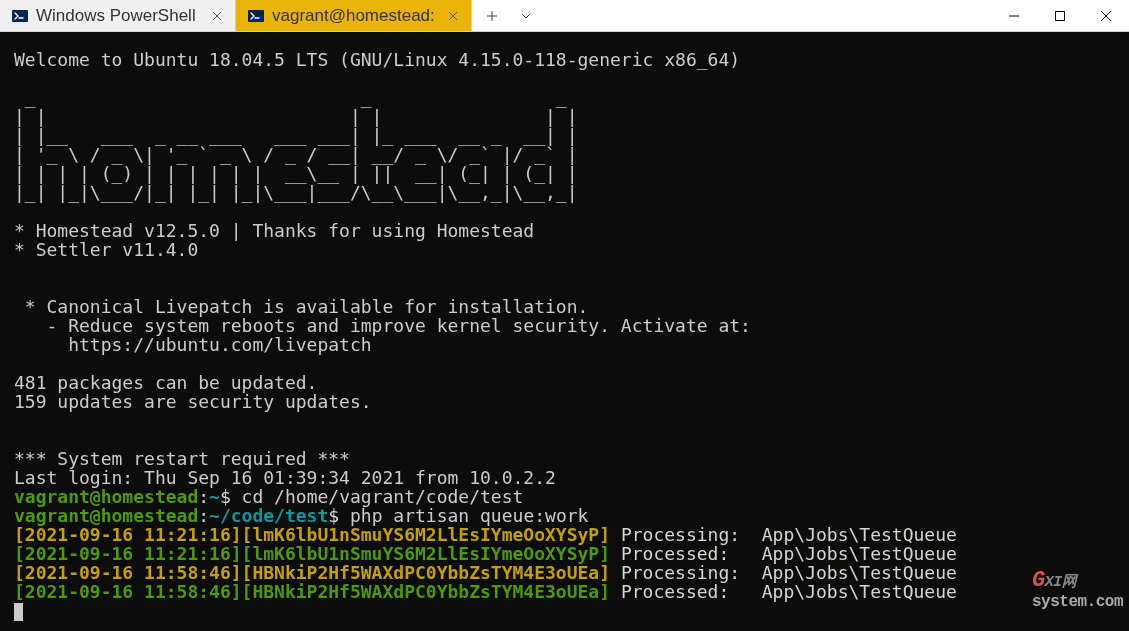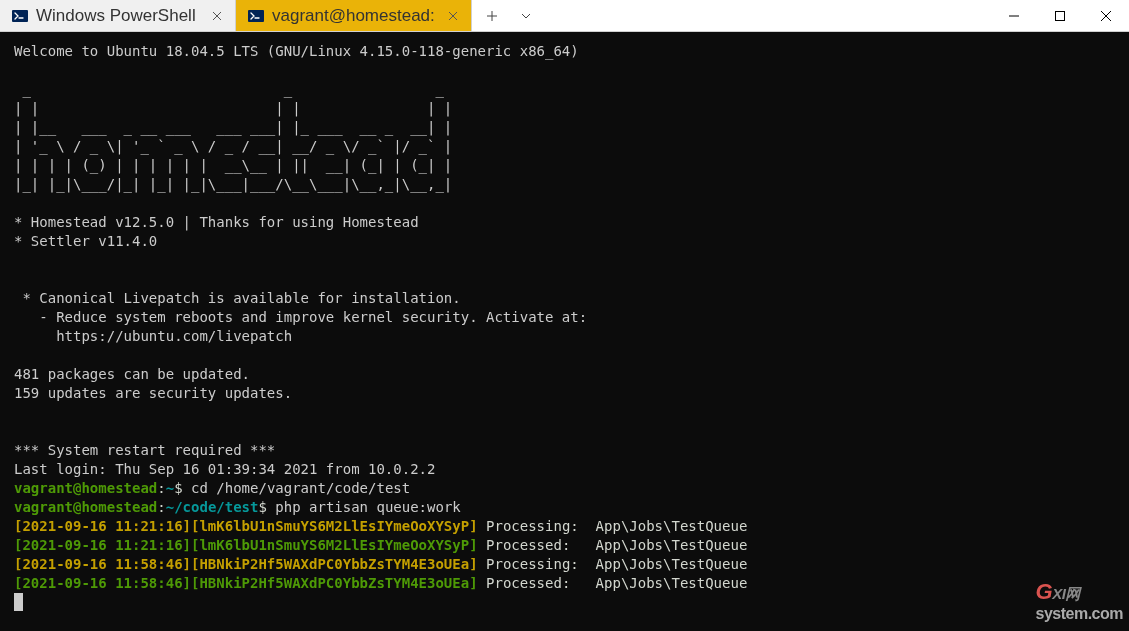--- a/index.html
+++ b/index.html
@@ -87,45 +87,45 @@
     }
     .win-btn {
       width: 46px;
       display: flex;
       align-items: center;
       justify-content: center;
       color: #000;
       cursor: pointer;
     }
     .terminal {
-      padding: 10px 14px 8px 14px;
+      padding: 18px 14px 8px 14px;
       color: #cccccc;
-      font-size: 14px;
+      font-size: 18px;
       line-height: 19px;
       white-space: pre;
       font-family: Consolas, "Lucida Console", monospace;
       background: #0c0c0c;
       height: calc(100% - 32px);
     }
     .yellow { color: #c4a000; font-weight: bold; }
     .green  { color: #4e9a06; font-weight: bold; }
     .cyan   { color: #06989a; font-weight: bold; }
     .white  { color: #d3d7cf; }
     .cursor-block {
       display: inline-block;
       width: 9px;
       height: 18px;
       background: #cccccc;
       vertical-align: text-bottom;
     }
     .watermark {
       position: absolute;
       right: 6px;
-      bottom: 8px;
-      font-family: Liberation Sans, sans-serif;
+      bottom: 20px;
+      font-family: Liberation Mono, monospace;
       font-size: 15px;
       font-weight: bold;
       letter-spacing: -0.5px;
       pointer-events: none;
     }
     .wm-g { color: #d9534f; font-size: 22px; font-style: italic; }
     .wm-x { color: #888; font-style: italic; }
     .wm-i { color: #888; font-style: italic; }
     .wm-rest { color: #aaa; font-size: 16px; }
   </style>

